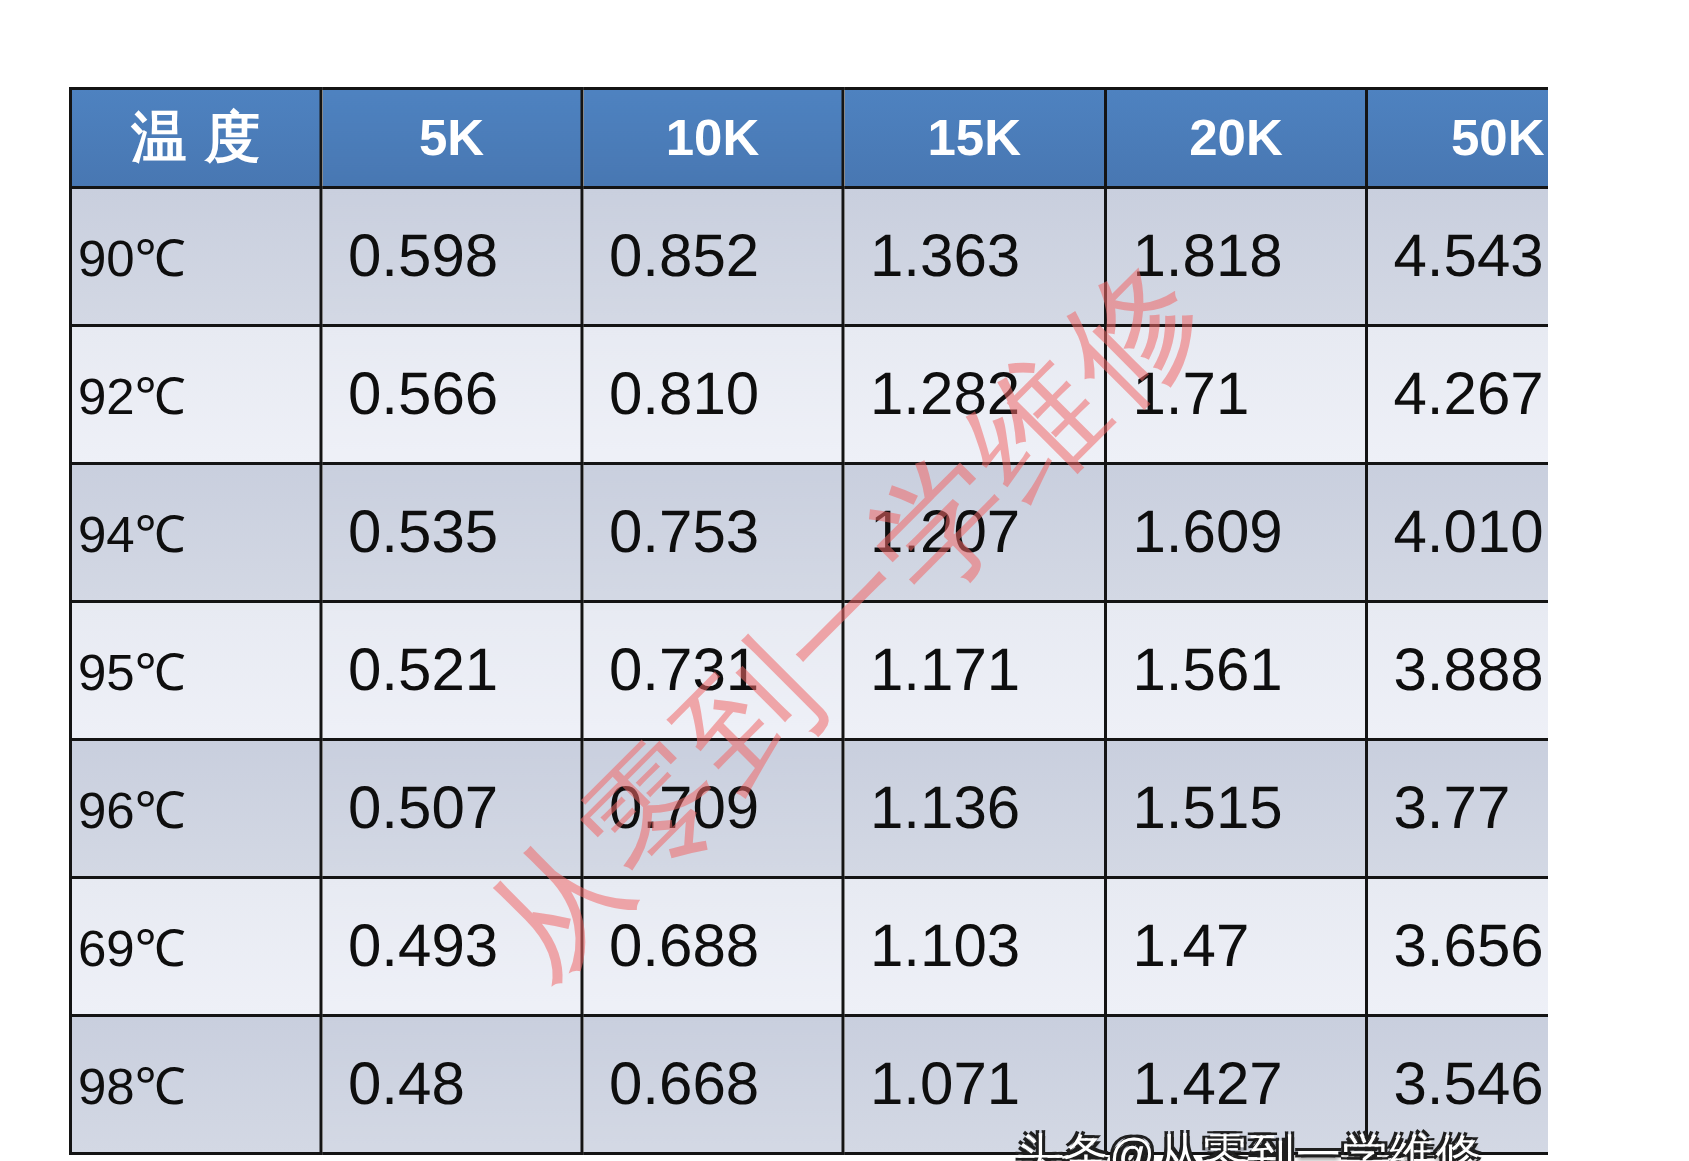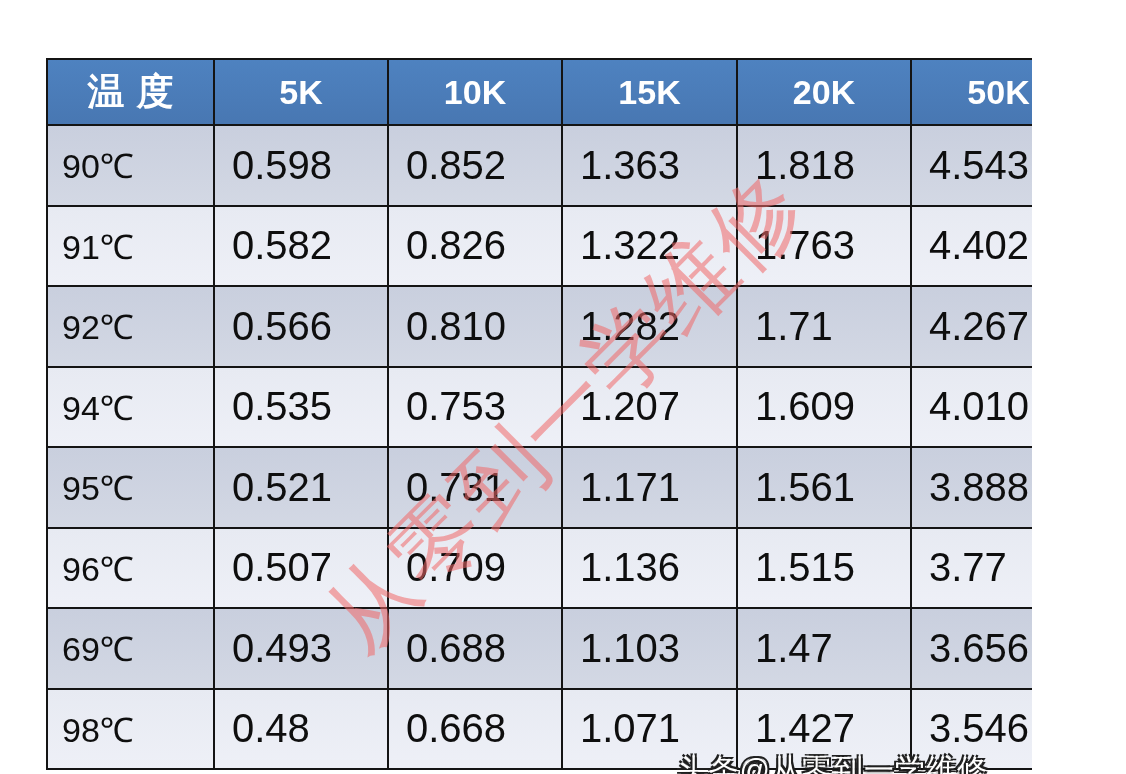--- a/index.html
+++ b/index.html
@@ -46,21 +46,21 @@
   }
   .res-table tbody td {
     font-size: 40px;
     color: #0e0e0e;
     text-align: left;
     padding-left: 17px;
     vertical-align: middle;
   }
   .res-table tbody td.temp-cell {
     font-size: 34px;
-    padding-left: 14px;
+    padding-left: 4px;
   }
   .res-table tbody tr:nth-child(odd) td {
     background: linear-gradient(180deg, #c9cfde 0%, #d3d8e4 100%);
   }
   .res-table tbody tr:nth-child(even) td {
     background: linear-gradient(180deg, #e7eaf2 0%, #eef0f7 100%);
   }
   .watermark-diagonal {
     position: absolute;
     left: 565px; top: 385px;
@@ -118,28 +118,20 @@
     <tbody>
         <tr>
           <td class="temp-cell">90℃</td>
           <td class="value-cell">0.598</td>
           <td class="value-cell">0.852</td>
           <td class="value-cell">1.363</td>
           <td class="value-cell">1.818</td>
           <td class="value-cell">4.543</td>
         </tr>
         <tr>
-          <td class="temp-cell">91℃</td>
-          <td class="value-cell">0.582</td>
-          <td class="value-cell">0.826</td>
-          <td class="value-cell">1.322</td>
-          <td class="value-cell">1.763</td>
-          <td class="value-cell">4.402</td>
-        </tr>
-        <tr>
           <td class="temp-cell">92℃</td>
           <td class="value-cell">0.566</td>
           <td class="value-cell">0.810</td>
           <td class="value-cell">1.282</td>
           <td class="value-cell">1.71</td>
           <td class="value-cell">4.267</td>
         </tr>
         <tr>
           <td class="temp-cell">94℃</td>
           <td class="value-cell">0.535</td>

